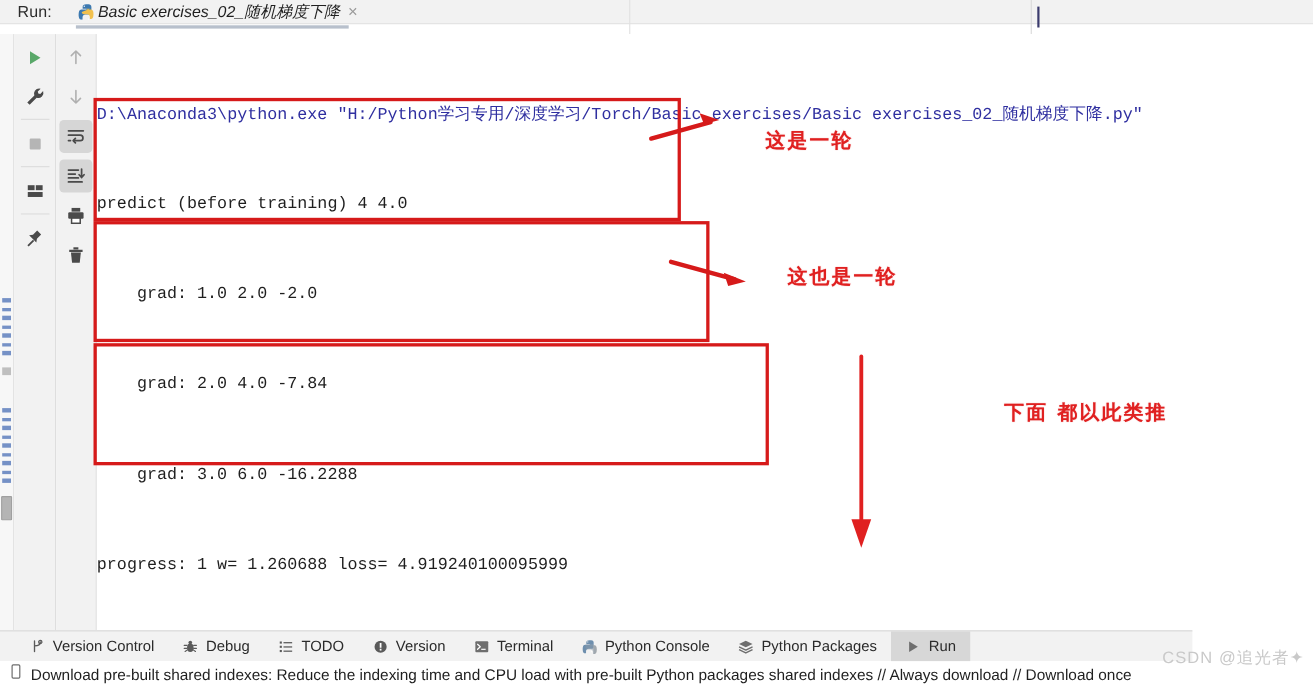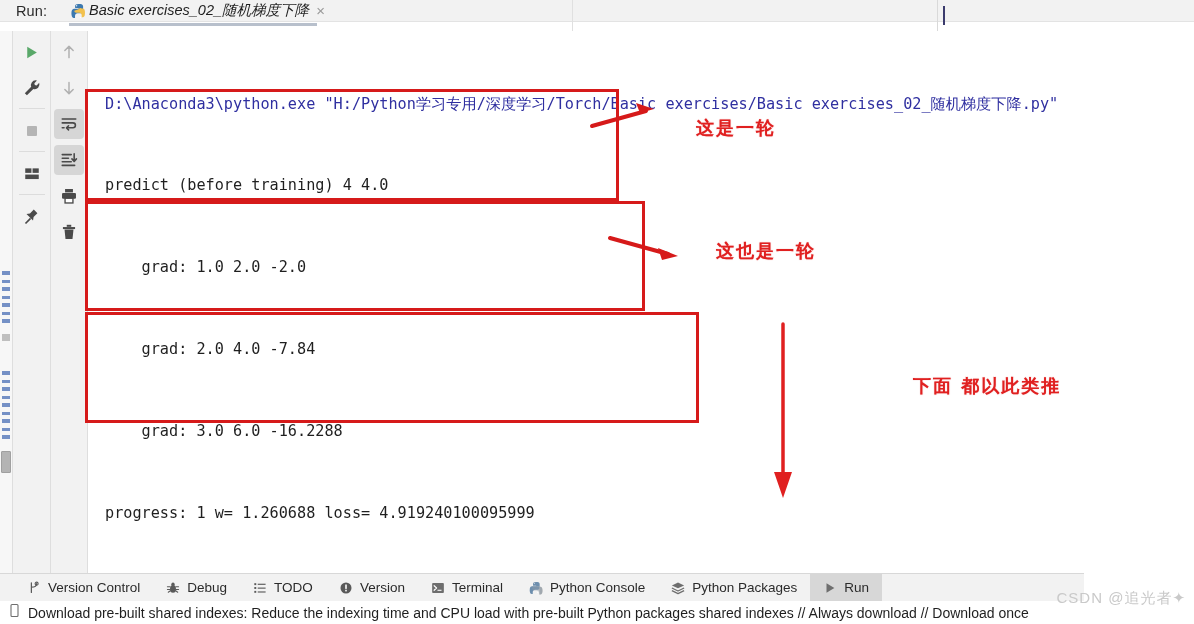--- a/index.html
+++ b/index.html
@@ -82,21 +82,21 @@
   }
   #console-lines {
     position:absolute; left:0; top:0; width:100%;
     font-family:"DejaVu Sans Mono", monospace;
     font-size:15.2px;
     line-height:27.3px;
     color:#1f1f1f;
     white-space:pre;
     padding-top:5px;
   }
-  .cline { height:27.3px; padding-left:17px; }
+  .cline { height:27.3px; padding-left:0;font-family:Liberation Mono, monospace; }
   .cmdline { color:#2f2fa0; }
 
   
   .redbox {
     position:absolute; border:3px solid #d61a1a; pointer-events:none;
   }
   .anno-text {
     position:absolute;
     color:#e02020;
     font-family:"DejaVu Serif", serif;
@@ -299,21 +299,21 @@
   <path d="M70 34 L50 26 L54 38 Z" fill="#d61a1a"></path>
 </svg>
 
 <svg class="anno-arrow" style="left:768px; top:322px; width:34px; height:178px;" viewBox="0 0 34 178">
   <path d="M15 2 L15 158" stroke="#e02020" stroke-width="3.5" fill="none" stroke-linecap="round"></path>
   <path d="M15 176 L6 150 L24 150 Z" fill="#e02020"></path>
 </svg>
 
 <div class="anno-text" style="left:652px; top:116px;">这是一轮</div>
 <div class="anno-text" style="left:672px; top:239px;">这也是一轮</div>
-<div class="anno-text" style="left:869px; top:374px;">下面  都以此类推</div>
+<div class="anno-text" style="left:869px; top:363px;">下面  都以此类推</div>
 
 <div id="toolwin-bar">
 
   <div class="tw-item">
     <span>
       <svg class="tw-ico" viewBox="0 0 16 16">
         <path d="M5 2v11M5 7c4.5 0 6-1 6-4" stroke="#5a5a5a" stroke-width="1.4" fill="none" stroke-linecap="round"></path>
         <circle cx="11" cy="3" r="1.7" fill="none" stroke="#5a5a5a" stroke-width="1.3"></circle>
       </svg>
     </span>

